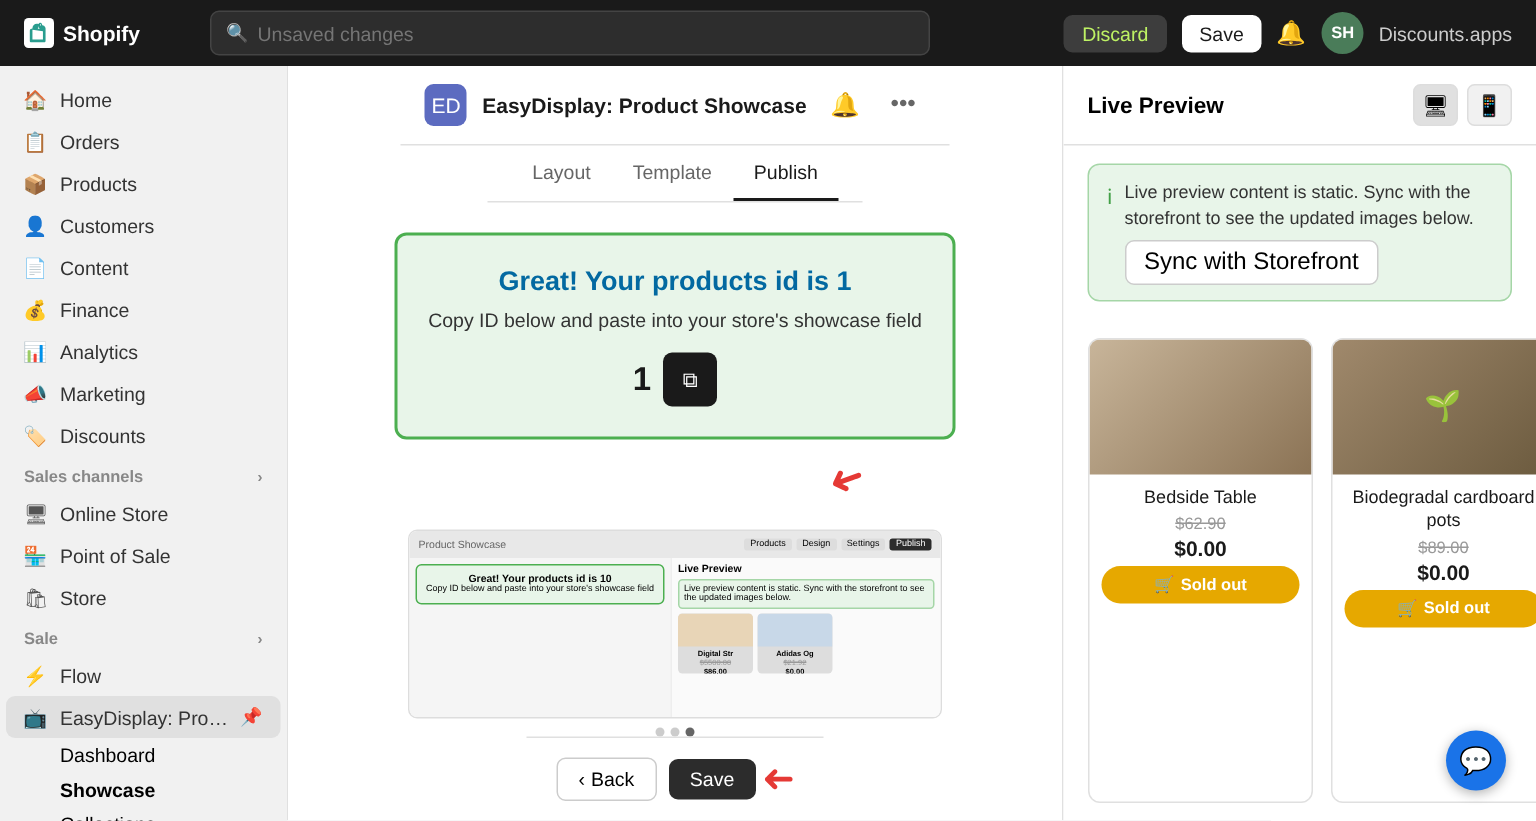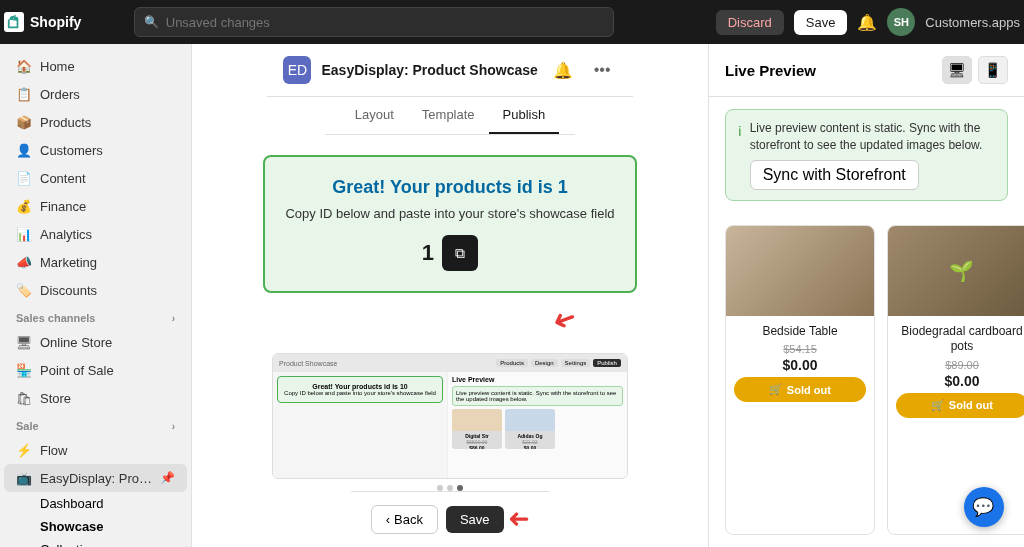--- a/index.html
+++ b/index.html
@@ -1,27 +1,27 @@
 <!DOCTYPE html>
 <html><head>
   <meta charset="utf-8">
   <style>
     * { box-sizing: border-box; margin: 0; padding: 0; }
     body { font-family: -apple-system, BlinkMacSystemFont, 'Segoe UI', sans-serif; font-size: 13px; background: #f6f6f7; display: flex; flex-direction: column; height: 547px; overflow: hidden; }
 
     
-    .topbar { background: #1a1a1a; height: 44px; display: flex; align-items: center; padding: 0 4px; gap: 25px; flex-shrink: 0; }
+    .topbar { background: #1a1a1a; height: 44px; display: flex; align-items: center; padding: 0 16px; gap: 25px; flex-shrink: 0; }
     .topbar-logo { display: flex; align-items: center; gap: 6px; color: white; font-weight: 600; font-size: 14px; }
     .shopify-bag { width: 20px; height: 20px; background: white; border-radius: 3px; display: flex; align-items: center; justify-content: center; }
     .shopify-bag svg { width: 14px; height: 14px; }
     .topbar-search { flex: 1; max-width: 480px; margin: 0 auto; }
     .topbar-search-inner { background: #2d2d2d; border: 1px solid #444; border-radius: 6px; display: flex; align-items: center; padding: 0 10px; height: 30px; gap: 6px; }
     .topbar-search-inner input { background: transparent; border: none; outline: none; color: #ccc; font-size: 13px; flex: 1; }
     .topbar-right { display: flex; align-items: center; gap: 10px; margin-left: auto; }
-    .discard-btn { background: #3d3d3d; color: #fca5a5; border: none; border-radius: 6px; padding: 5px 12px; cursor: pointer; font-size: 13px; margin-left: 22px; }
+    .discard-btn { background: #3d3d3d; color: #bef264; border: none; border-radius: 6px; padding: 5px 12px; cursor: pointer; font-size: 13px; margin-left: 22px; }
     .save-btn-top { background: white; color: #1a1a1a; border: none; border-radius: 6px; padding: 5px 12px; cursor: pointer; font-size: 13px; font-weight: 500; }
     .bell-icon { color: #999; font-size: 16px; cursor: pointer; }
     .avatar { width: 28px; height: 28px; background: #4a7c59; border-radius: 50%; display: flex; align-items: center; justify-content: center; color: white; font-size: 11px; font-weight: 600; }
     .shop-name { color: #ccc; font-size: 13px; }
 
     
     .main-layout { display: flex; flex: 1; overflow: hidden; }
 
     
     .sidebar { width: 192px; background: #f1f1f1; border-right: 1px solid #e0e0e0; display: flex; flex-direction: column; overflow-y: auto; flex-shrink: 0; padding: 8px 0; }
@@ -113,21 +113,21 @@
     <div class="topbar-search-inner">
       <span style="color:#888;font-size:12px;">🔍</span>
       <input type="text" style="pointer-events: none;" readonly="" placeholder="Unsaved changes">
     </div>
   </div>
   <div class="topbar-right">
     <button class="discard-btn">Discard</button>
     <button class="save-btn-top">Save</button>
     <span class="bell-icon">🔔</span>
     <div class="avatar">SH</div>
-    <span class="shop-name">Customers.apps</span>
+    <span class="shop-name">Discounts.apps</span>
   </div>
 </div>
 
 <div class="main-layout">
 
   <div class="sidebar">
     <div class="sidebar-item">
       <span class="icon">🏠</span>
       <span>Home</span>
     </div>
@@ -316,21 +316,21 @@
           <button class="sync-btn">Sync with Storefront</button>
         </div>
       </div>
 
       <div class="product-grid">
 
         <div class="product-card">
           <div class="product-img product-img-bedside"></div>
           <div class="product-card-body">
             <div class="product-name">Bedside Table</div>
-            <div class="product-orig-price">$54.15</div>
+            <div class="product-orig-price">$62.90</div>
             <div class="product-price">$0.00</div>
             <button class="sold-out-btn">
               <span class="cart-icon-small">🛒</span>
               <span>Sold out</span>
             </button>
           </div>
         </div>
 
         <div class="product-card">
           <div class="product-img product-img-cardboard">

